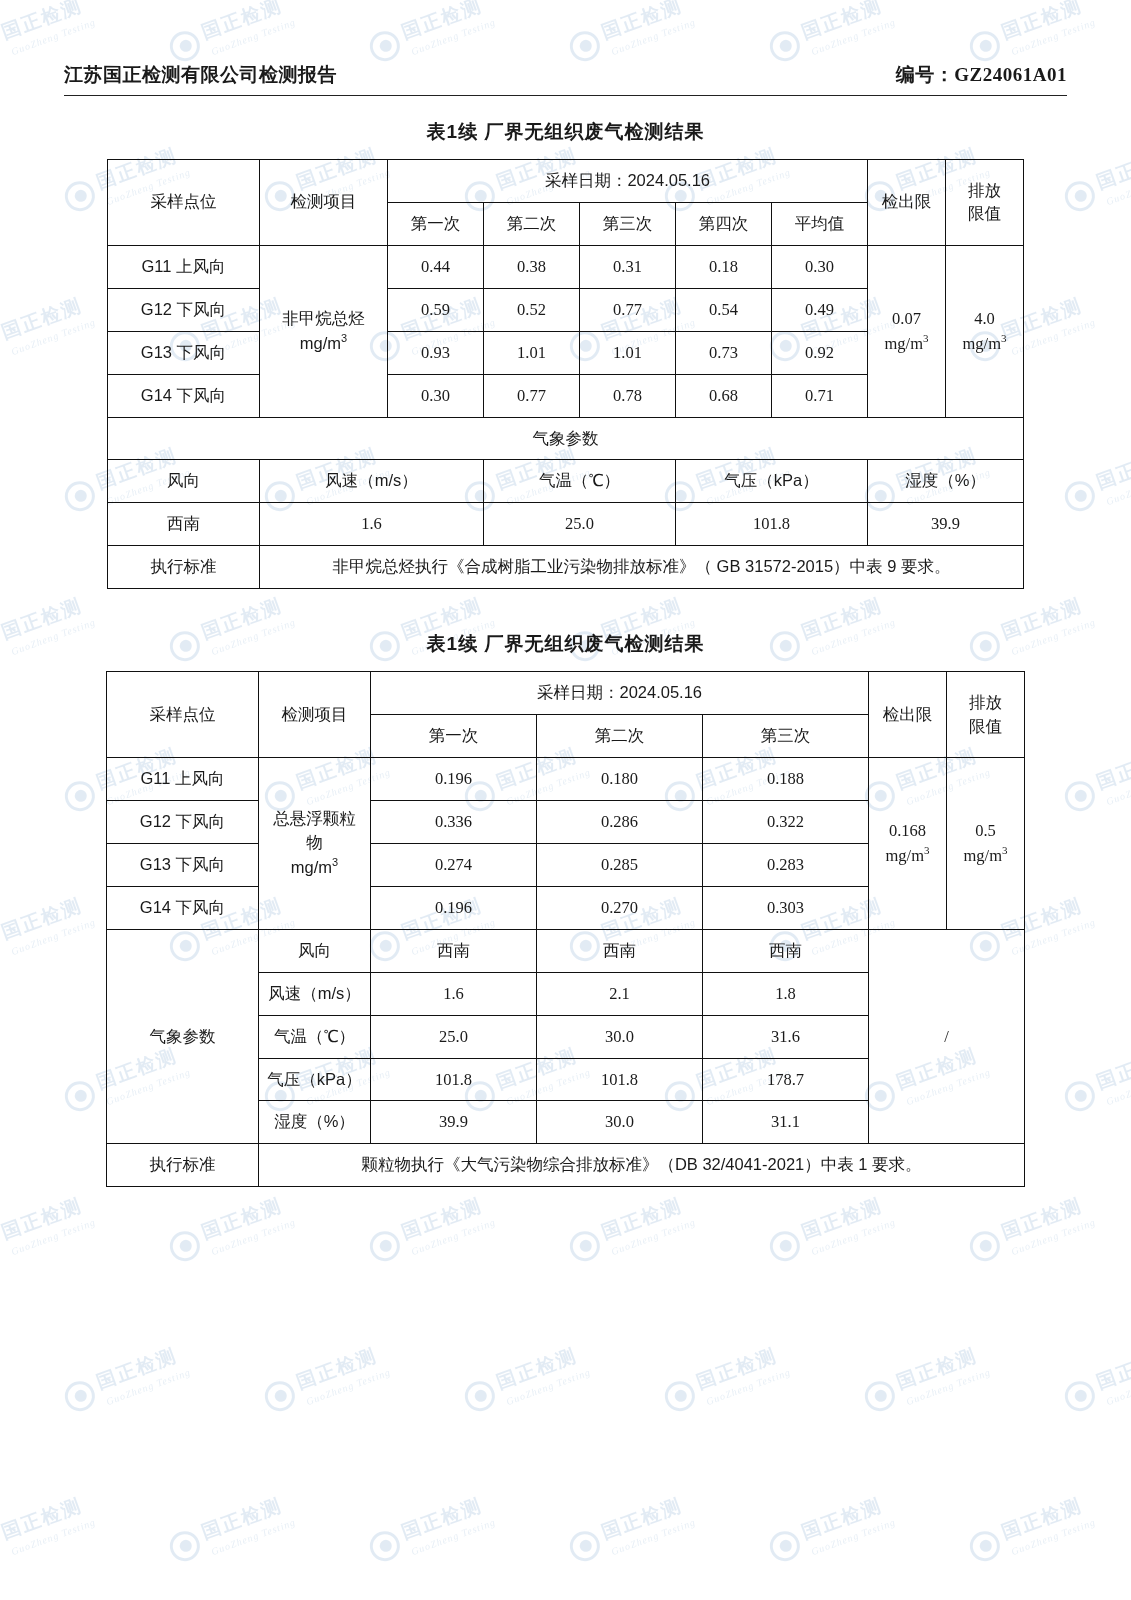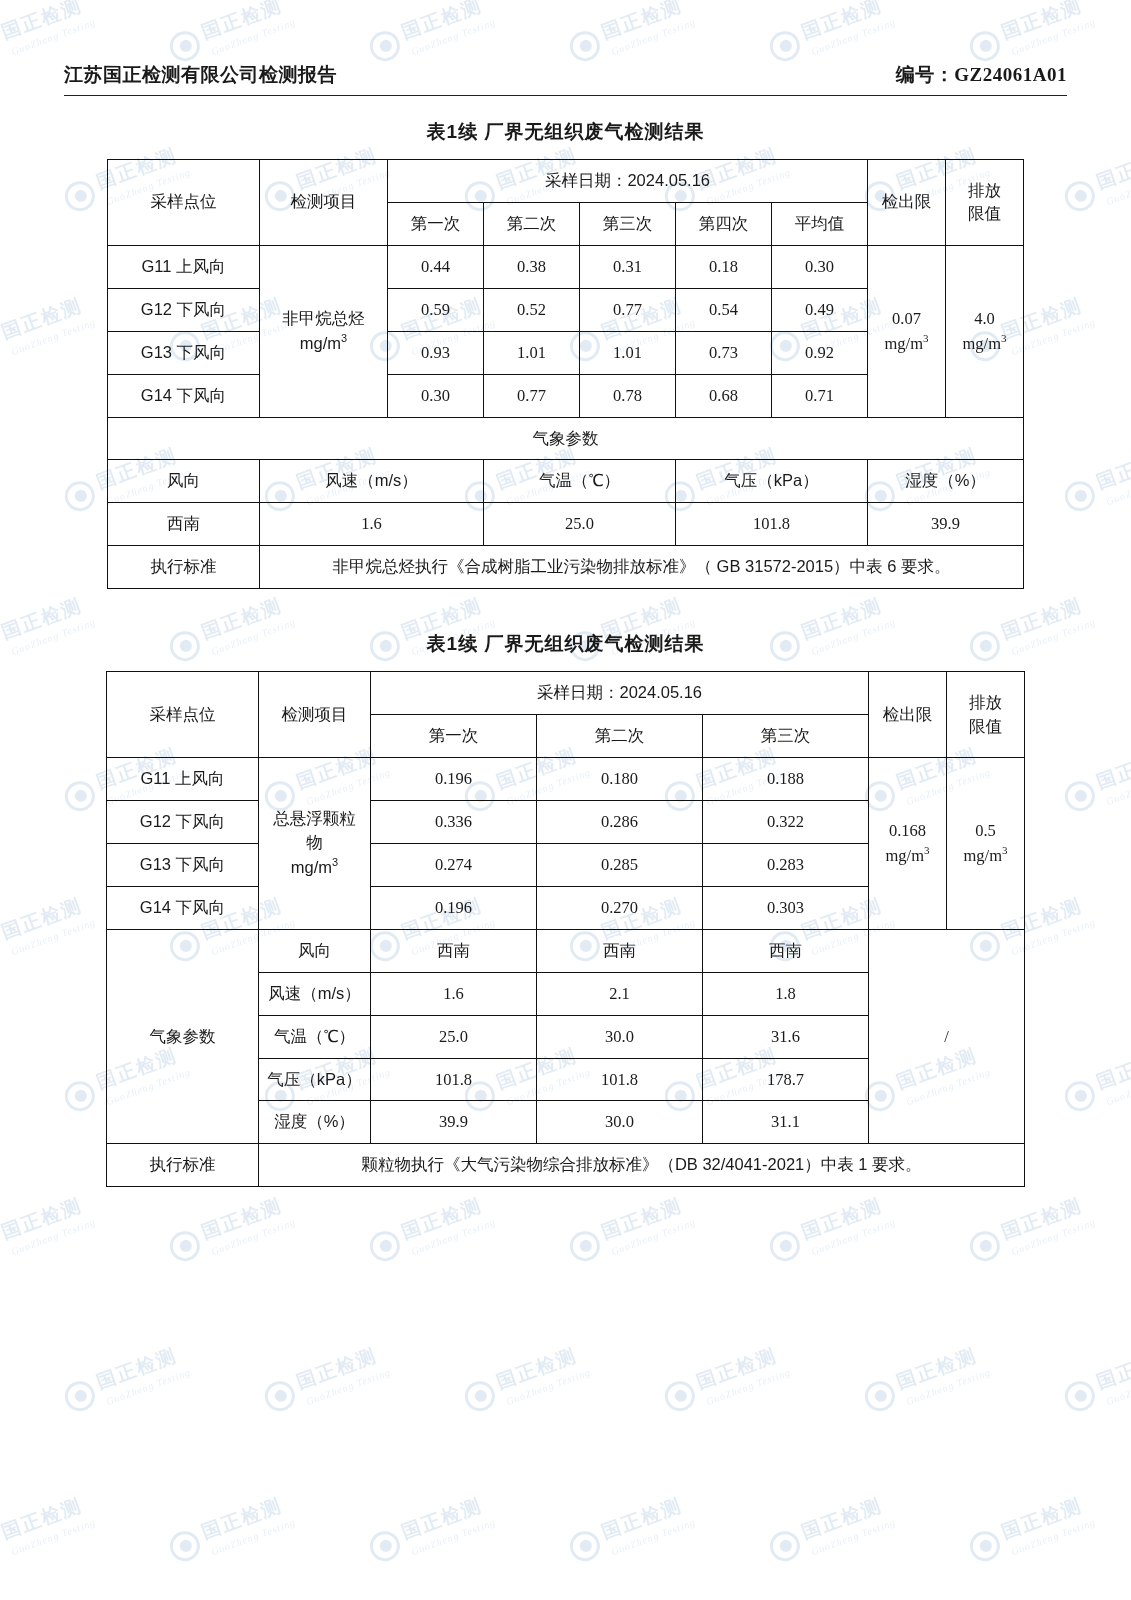--- a/index.html
+++ b/index.html
@@ -601,21 +601,21 @@
       </tr>
       <tr class="row-tall">
         <td class="cn">西南</td>
         <td class="num" colspan="2">1.6</td>
         <td class="num" colspan="2">25.0</td>
         <td class="num" colspan="2">101.8</td>
         <td class="num" colspan="2">39.9</td>
       </tr>
       <tr class="row-tall">
         <td class="cn">执行标准</td>
-        <td class="cn left" colspan="8">非甲烷总烃执行《合成树脂工业污染物排放标准》（ GB 31572-2015）中表 6 要求。</td>
+        <td class="cn left" colspan="8">非甲烷总烃执行《合成树脂工业污染物排放标准》（ GB 31572-2015）中表 9 要求。</td>
       </tr>
     </tbody>
   </table>
 
   <div class="table-title" style="margin-top:42px;">表1续   厂界无组织废气检测结果</div>
 
   <table class="rpt t2">
     <colgroup>
       <col class="c-pt">
         <col class="c-item">

